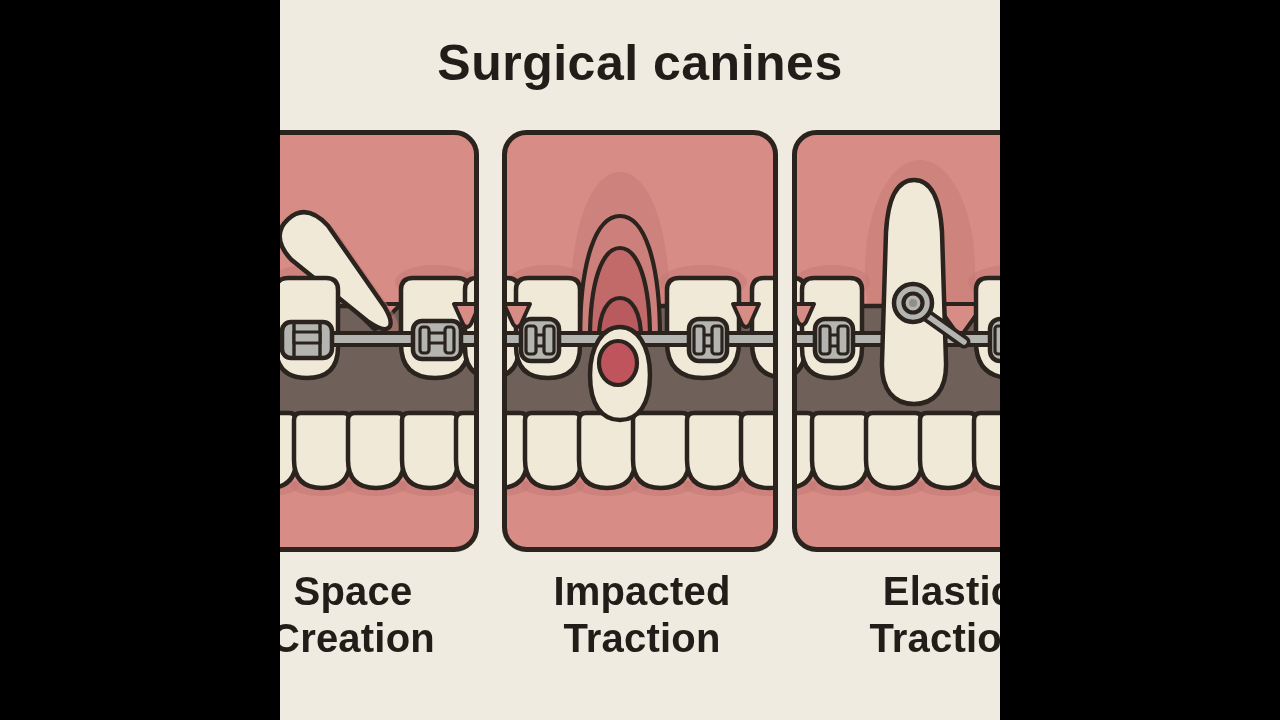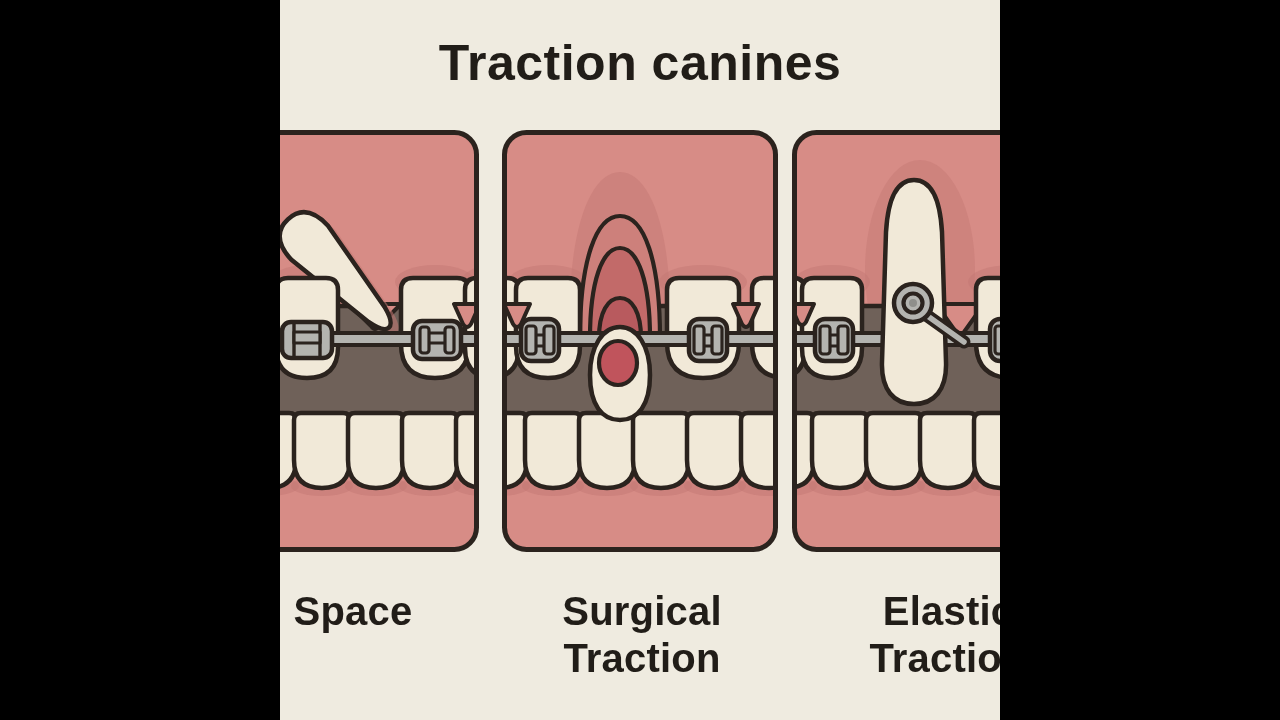--- a/index.html
+++ b/index.html
@@ -6,35 +6,35 @@
   body{width:1280px;height:720px;background:#000;position:relative;overflow:hidden;
        font-family:"Liberation Sans",sans-serif;}
   .letterbox{position:absolute;top:0;height:720px;background:var(--letterbox,#000)}
   #bar-left{left:0;width:280px}
   #bar-right{left:1000px;width:280px}
   #canvas{position:absolute;left:280px;top:0;width:720px;height:720px;
           background:var(--background,#efebe0);overflow:hidden}
   .title{position:absolute;left:0;top:34px;width:720px;text-align:center;
          font-size:50px;font-weight:700;letter-spacing:.5px;color:var(--text,#211d18)}
   .panel{position:absolute;top:130px}
-  .label{position:absolute;top:588px;width:300px;text-align:center;
+  .label{position:absolute;top:568px;width:300px;text-align:center;
          font-size:40px;font-weight:700;line-height:47px;letter-spacing:.2px;
          color:var(--text,#211d18)}
   #label-0{left:-77px}
   #label-1{left:212px}
   #label-2{left:518px}
 </style>
 </head>
 <body>
 
 <div class="letterbox" id="bar-left"></div>
 <div class="letterbox" id="bar-right"></div>
 
 <div id="canvas">
-  <div class="title">Traction canines</div>
+  <div class="title">Surgical canines</div>
 
   <div id="panels">
       <svg viewBox="0 0 276 422" width="276" height="422" class="panel" style="left: -77px;">
         <defs>
           <clipPath id="clip-space-creation">
             <rect x="2.5" y="2.5" width="271" height="417" rx="22"></rect>
           </clipPath>
         </defs>
         <g clip-path="url(#clip-space-creation)">
           <rect x="0" y="0" width="276" height="422" fill="#d78c86"></rect>
@@ -201,22 +201,23 @@
             <rect fill="#b4b4b0" stroke="#2b231e" stroke-linejoin="round" x="203" y="196" width="10" height="28" rx="3" stroke-width="3.2"></rect>
             <rect fill="#b4b4b0" stroke="#2b231e" stroke-linejoin="round" x="221" y="196" width="10" height="28" rx="3" stroke-width="3.2"></rect>
           </g>
         </g>
         <rect x="2.5" y="2.5" width="271" height="417" rx="22" fill="none" stroke="#2b231e" stroke-width="5"></rect>
       </svg>
     </div>
 
   <div class="label" id="label-0">
     <span>Space</span><br>
+    <span>Creation</span>
   </div>
   <div class="label" id="label-1">
-    <span>Surgical</span><br>
+    <span>Impacted</span><br>
     <span>Traction</span>
   </div>
   <div class="label" id="label-2">
     <span>Elastic</span><br>
     <span>Traction</span>
   </div>
 </div>
 
 </body></html>

